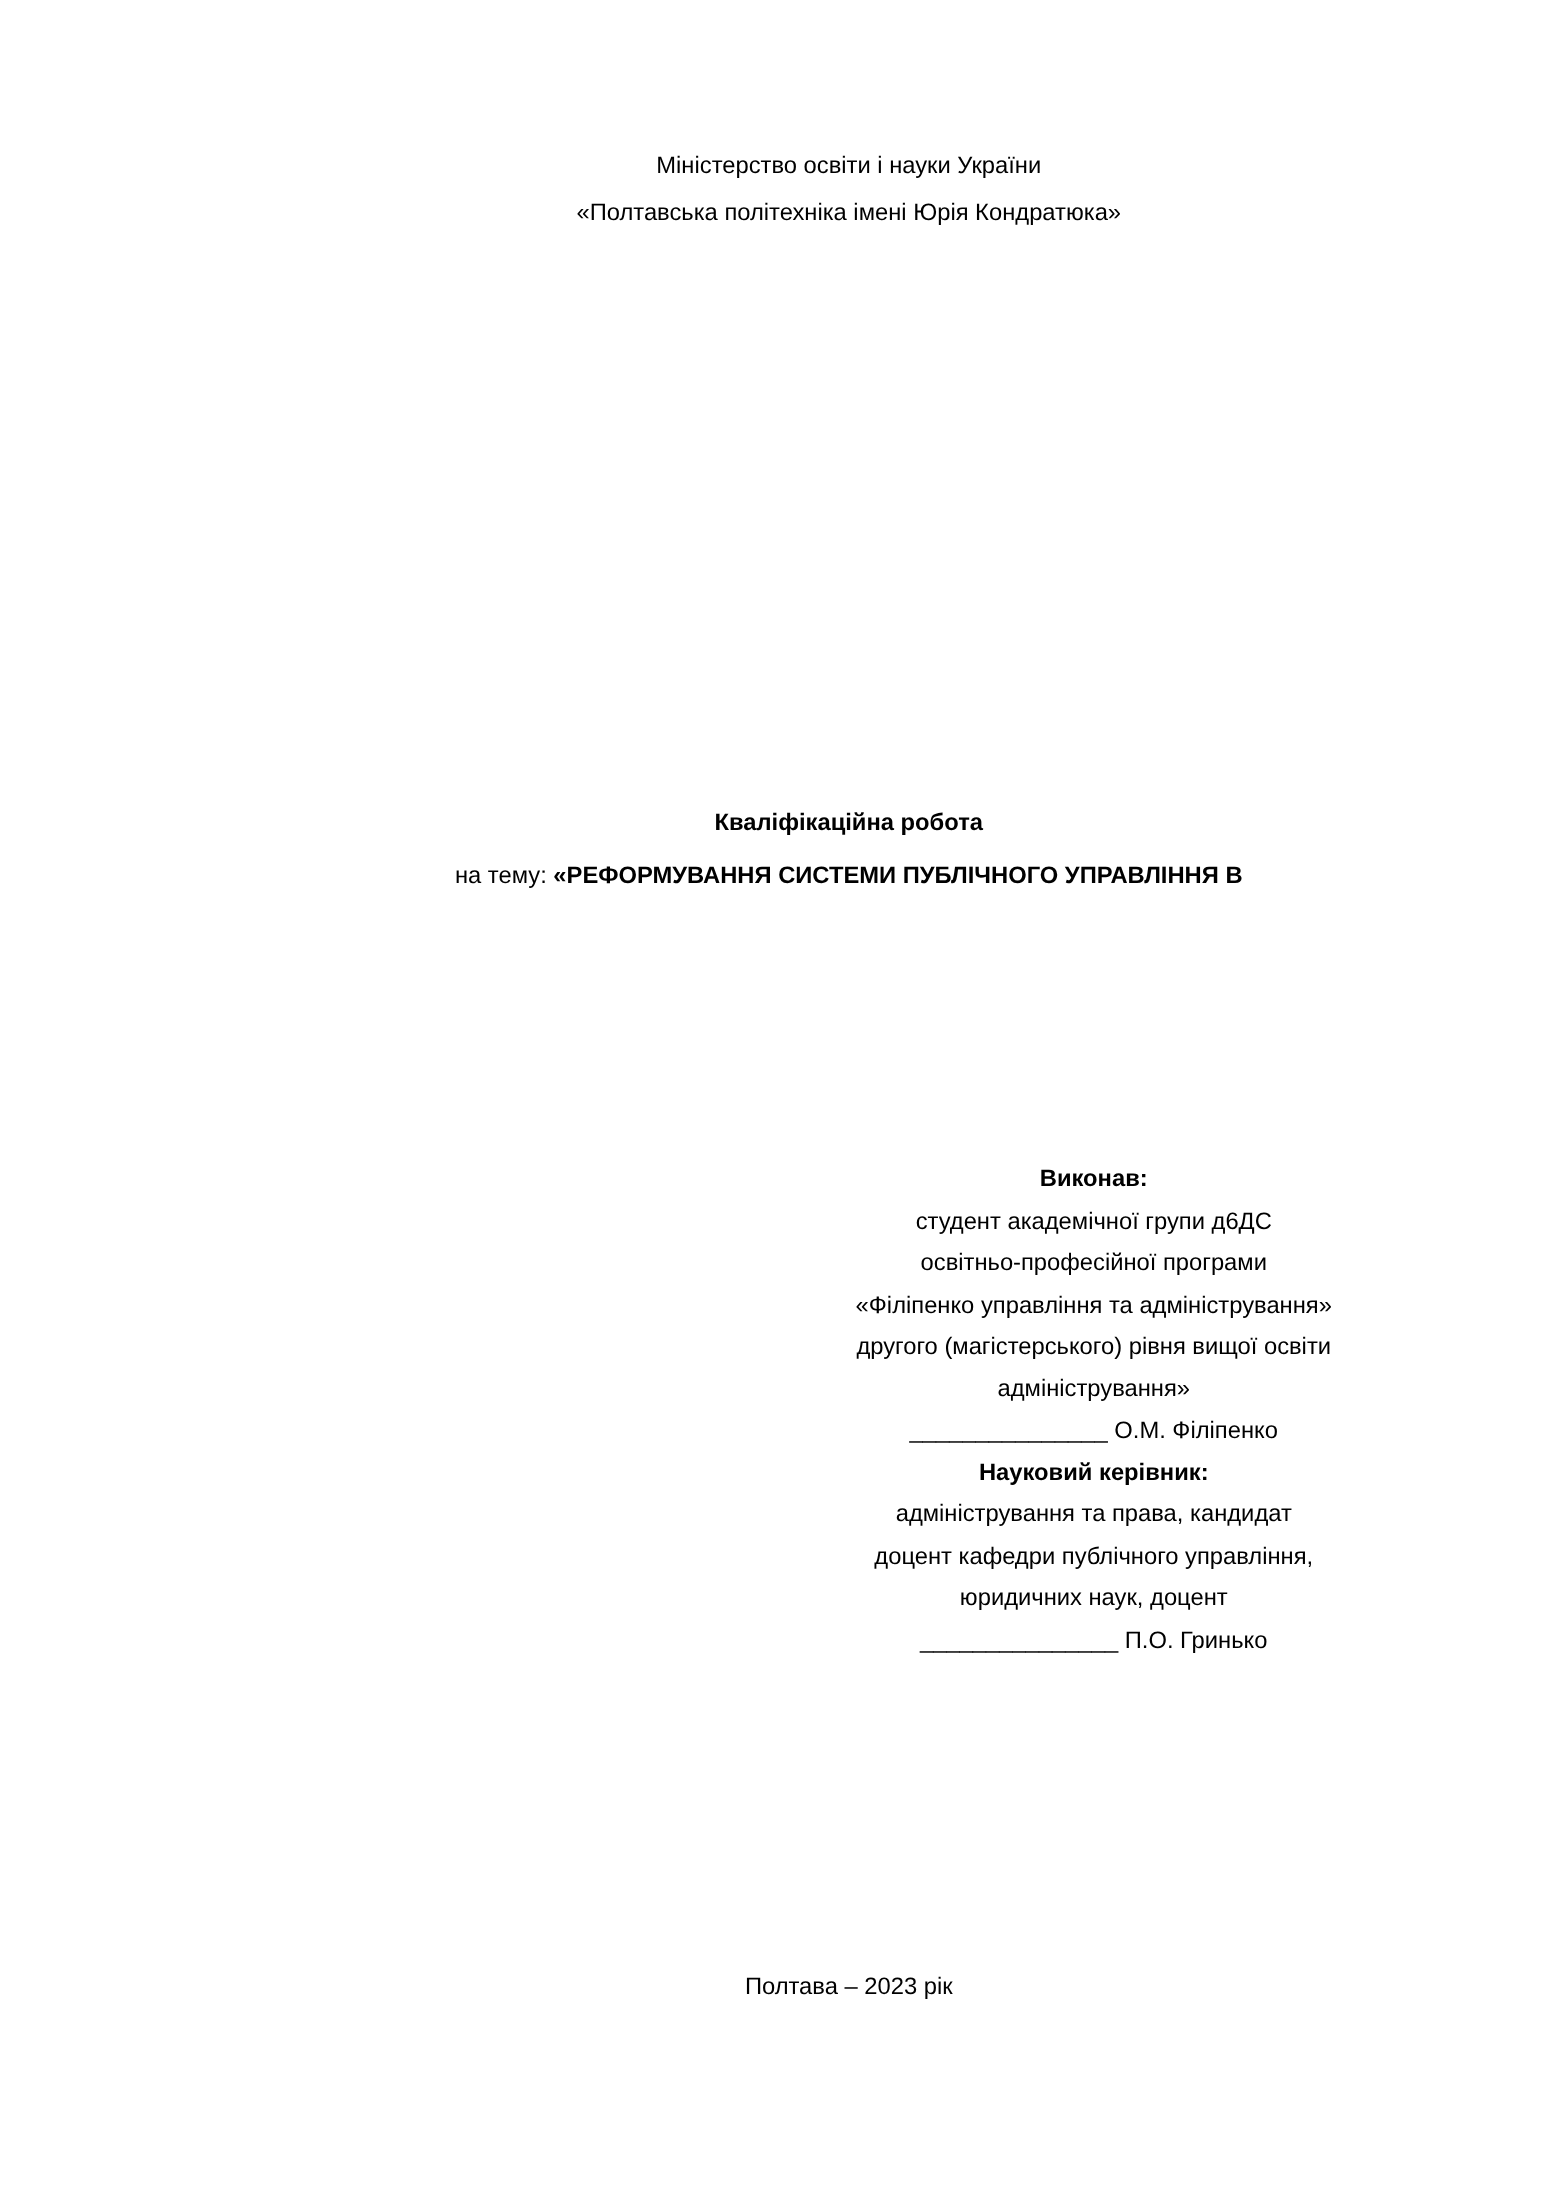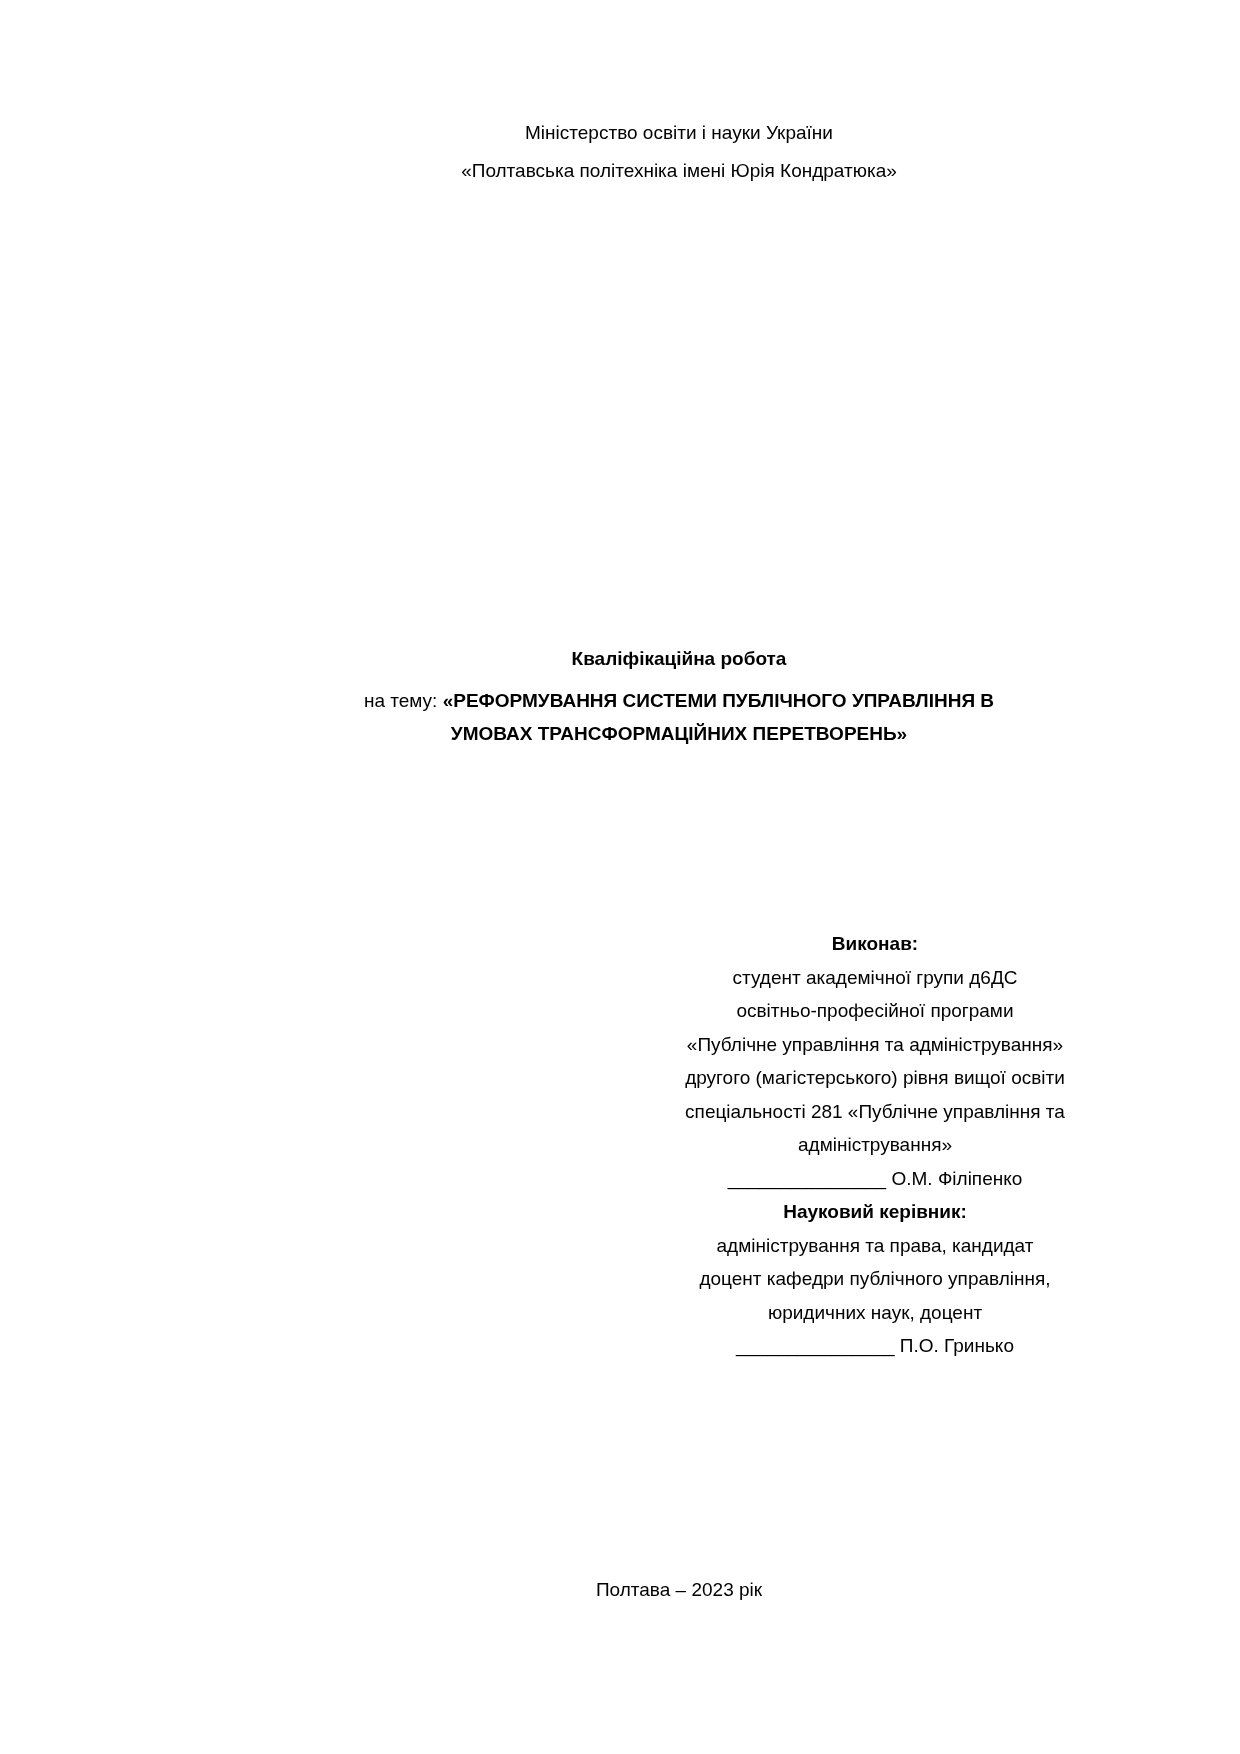--- a/index.html
+++ b/index.html
@@ -48,30 +48,28 @@
     <div class="line">«Полтавська політехніка імені Юрія Кондратюка»</div>
   </div>
 
 
   <div class="center-block lh33 b" style="top:642px;">
     <div class="line">Кваліфікаційна робота</div>
   </div>
 
   <div class="center-block lh33" style="top:684px;">
     <div class="line"><span>на тему: </span><span class="b">«РЕФОРМУВАННЯ СИСТЕМИ ПУБЛІЧНОГО УПРАВЛІННЯ В</span></div>
-    <div class="line b">УМОВАХ ТРАНСФОРМАЦІЙНИХ ПЕРЕТВОРЕНЬ»</div>
   </div>
 
   <div class="exec-block">
     <div class="line b">Виконав:</div>
     <div class="line">студент академічної групи д6ДС</div>
     <div class="line">освітньо-професійної програми</div>
-    <div class="line">«Публічне управління та адміністрування»</div>
+    <div class="line">«Філіпенко управління та адміністрування»</div>
     <div class="line">другого (магістерського) рівня вищої освіти</div>
-    <div class="line">спеціальності 281 «Публічне управління та</div>
     <div class="line">адміністрування»</div>
     <div class="line">_______________ О.М. Філіпенко</div>
     <div class="line b">Науковий керівник:</div>
     <div class="line">адміністрування та права, кандидат</div>
     <div class="line">доцент кафедри публічного управління,</div>
     <div class="line">юридичних наук, доцент</div>
     <div class="line">_______________ П.О. Гринько</div>
   </div>
 
   <div class="center-block lh33" style="top:1549px;margin-top:24px;">

